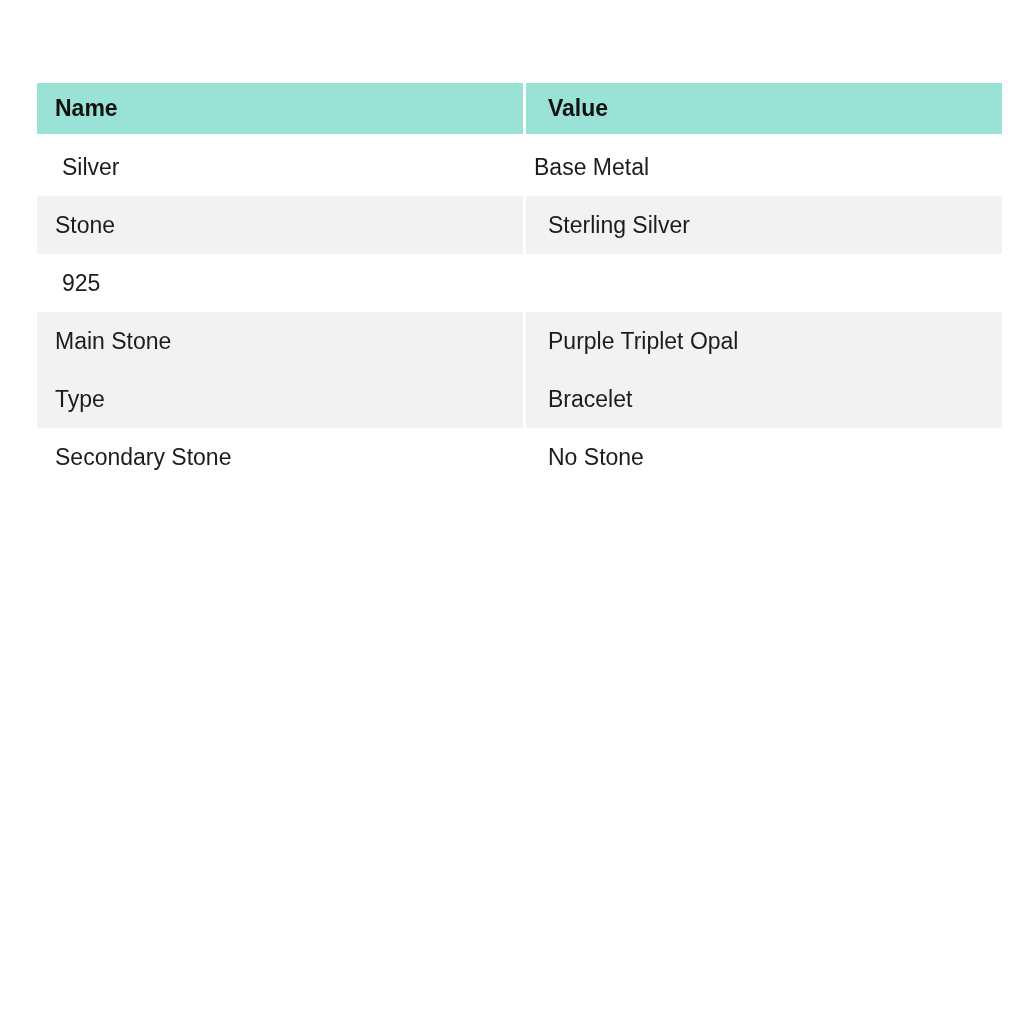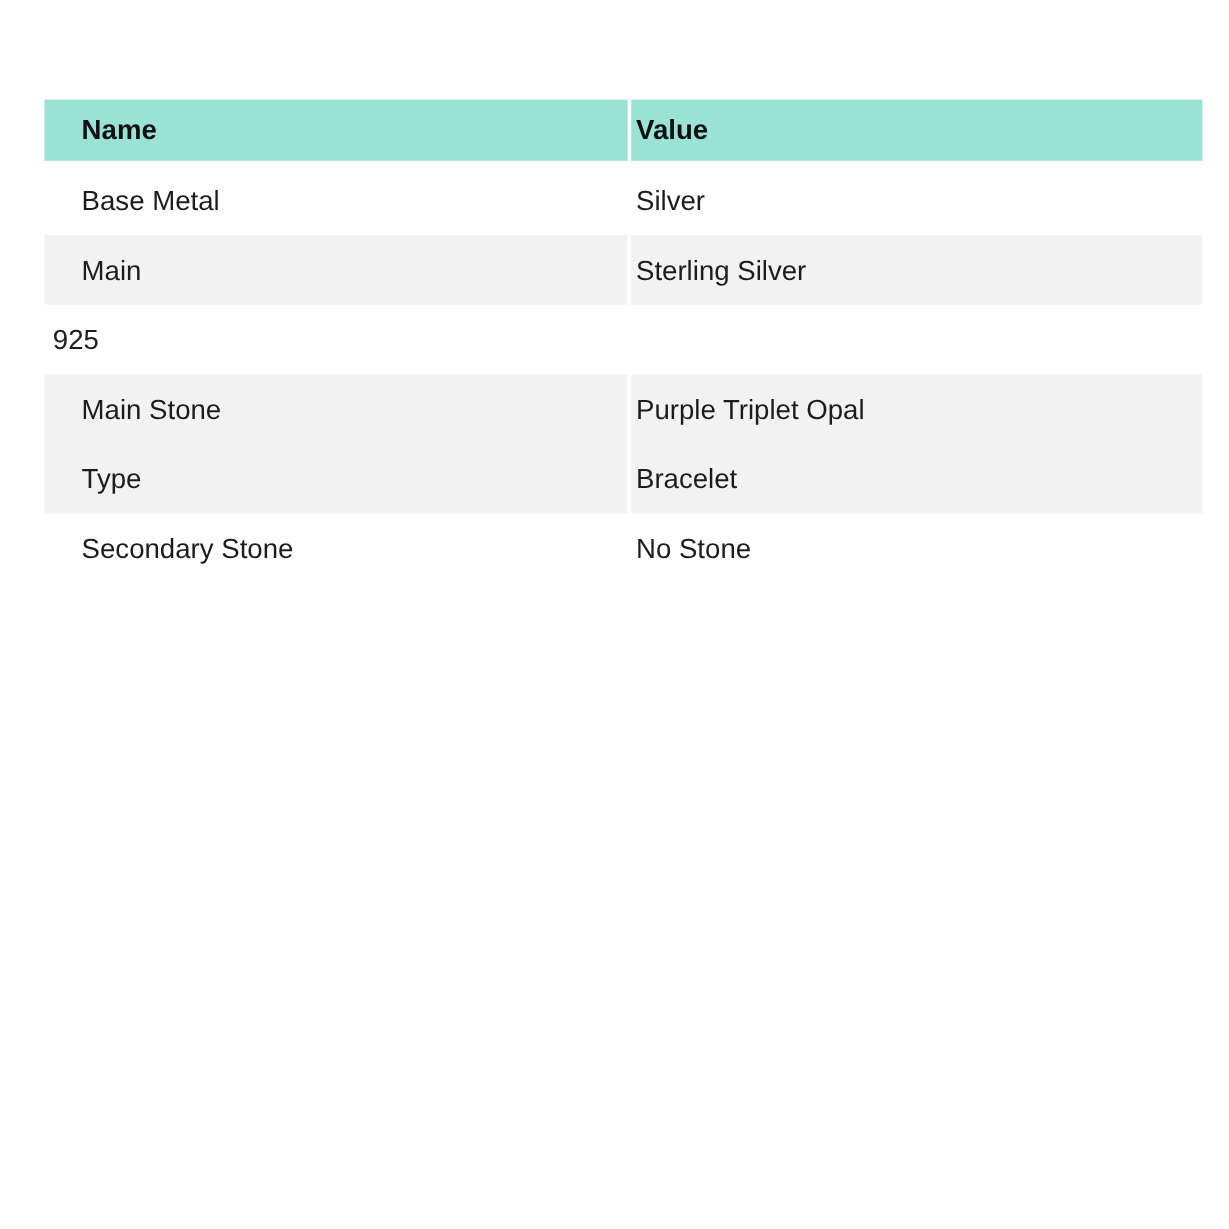--- a/index.html
+++ b/index.html
@@ -45,50 +45,50 @@
   .cell {
     display: flex;
     align-items: center;
     font-size: 23px;
     color: var(--text);
     white-space: nowrap;
     overflow: hidden;
   }
   .cell.name-col {
     width: 486px;
-    padding-left: 31px;
+    padding-left: 18px;
   }
   .cell.value-col {
     flex: 1;
     border-left: 3px solid var(--divider);
-    padding-left: 4px;
+    padding-left: 22px;
   }
   .trow.header .cell {
     font-weight: 600;
     color: var(--header-text);
   }
 </style>
 </head>
 <body>
 
 <div class="page">
   <div class="spec-table">
 
     <div class="trow header">
       <div class="cell name-col">Name</div>
       <div class="cell value-col">Value</div>
     </div>
 
     <div class="trow">
+      <div class="cell value-col">Silver</div>
       <div class="cell name-col">Base Metal</div>
-      <div class="cell value-col">Silver</div>
     </div>
 
     <div class="trow alt">
-      <div class="cell name-col">Main</div>
+      <div class="cell name-col">Stone</div>
       <div class="cell value-col">Sterling Silver</div>
     </div>
 
     <div class="trow">
       <div class="cell value-col">925</div>
     </div>
 
     <div class="trow alt">
       <div class="cell name-col">Main Stone</div>
       <div class="cell value-col">Purple Triplet Opal</div>

